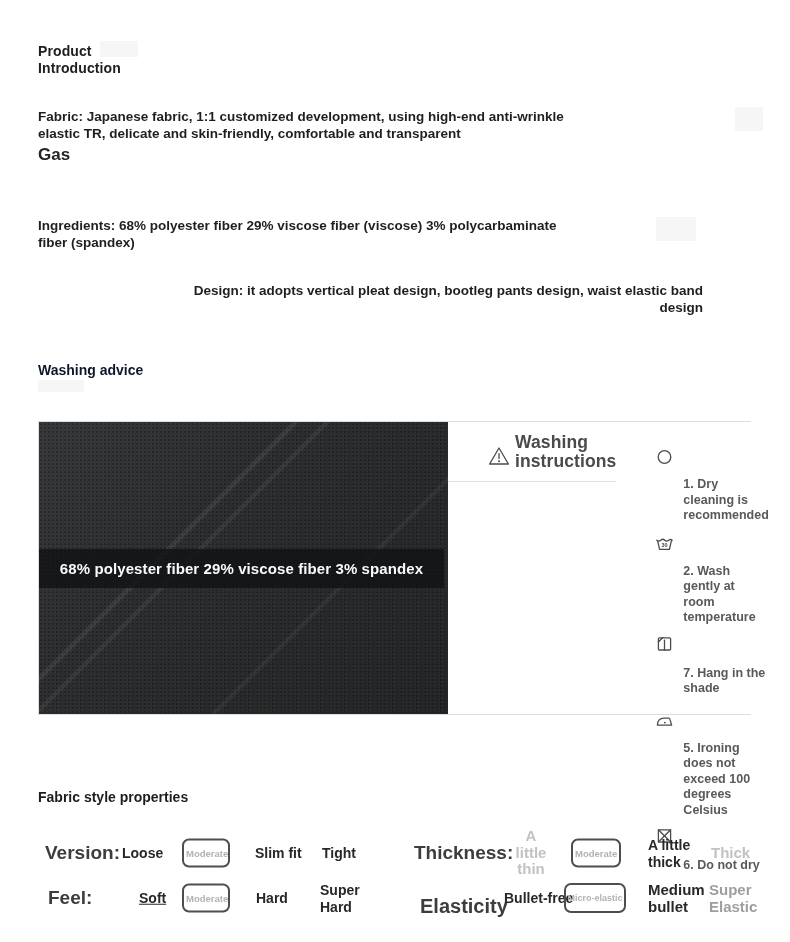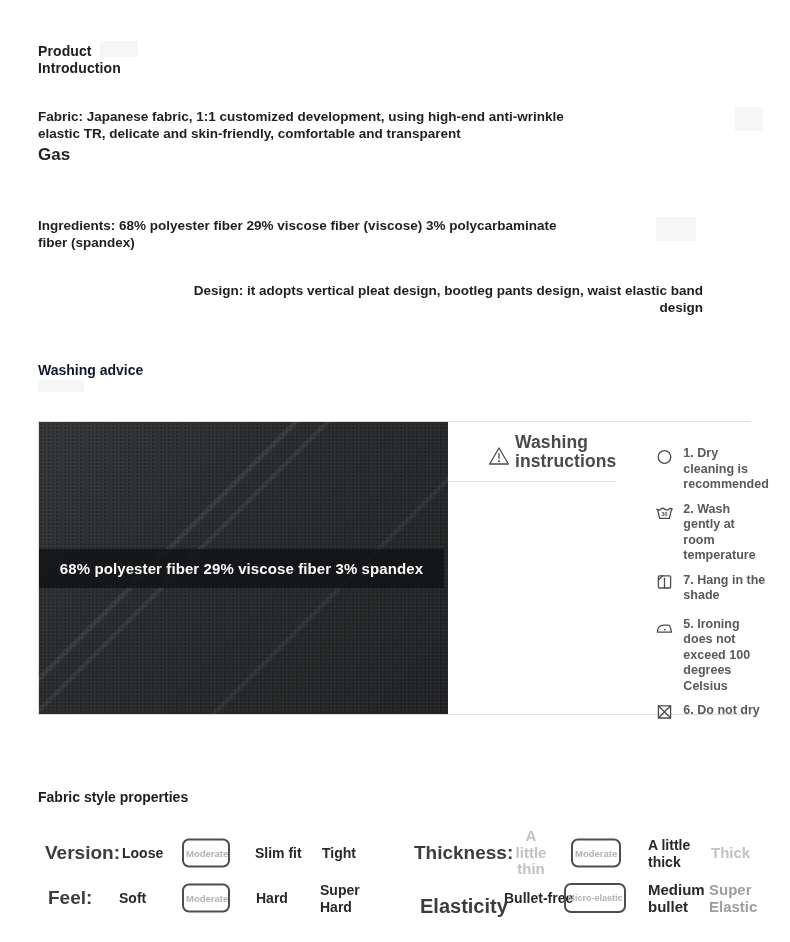--- a/index.html
+++ b/index.html
@@ -64,21 +64,21 @@
   }
   .wash-header .warn-icon { margin-right: 4px; margin-top: 8px; }
   .wash-header h2 {
     font-size: 17.5px; font-weight: 700; color: #4a4a4a; line-height: 19px; letter-spacing: .1px;
   }
   .wash-list { padding: 24px 18px 0 39px; }
   .wash-item { display: flex; align-items: flex-start; margin-bottom: 9px; }
   .wash-item .w-icon { flex: 0 0 19px; margin-right: 9px; margin-top: 1px; }
   .wash-item.single .w-icon { margin-top: -1px; }
   .wash-item p {
-    font-size: 12.5px; font-weight: 700; color: #595959; line-height: 15.5px;
+    font-size: 12.5px; font-weight: 700; color: #595959; line-height: 15.5px; margin-top: 31px;
   }
   .wash-item.single { margin-bottom: 13px; }
 
   svg.care { display: block; }
   svg.care * { stroke: #4c4c4c; stroke-width: 1.3; fill: none; stroke-linecap: round; stroke-linejoin: round; }
   svg.care .fill { fill: #4c4c4c; stroke: none; }
   svg.care text { stroke: none; fill: #4c4c4c; font-family: "Liberation Sans", sans-serif; font-weight: 700; }
 
   
   .props-heading { left: 38px; top: 789px; font-size: 14px; font-weight: 700; color: #1d1d1d; }
@@ -198,21 +198,21 @@
 
 <h2 class="abs props-heading">Fabric style properties</h2>
 
 <span class="abs prop-label row1" style="left:45px;">Version:</span>
 <span class="abs opt row1" style="left:122px;">Loose</span>
 <span class="abs chip row1" style="left:182px; width:48px;">Moderate</span>
 <span class="abs opt row1" style="left:255px;">Slim fit</span>
 <span class="abs opt row1" style="left:322px;">Tight</span>
 
 <span class="abs prop-label row2" style="left:48px;">Feel:</span>
-<span class="abs opt row2" style="left:119px;">Soft</span>
+<span class="abs opt row2" style="left:139px;text-decoration:underline;">Soft</span>
 <span class="abs chip row2" style="left:182px; width:48px;">Moderate</span>
 <span class="abs opt row2" style="left:256px;">Hard</span>
 <span class="abs opt row2 pre" style="left:320px;">Super
 Hard</span>
 
 <span class="abs prop-label row1" style="left:414px;">Thickness:</span>
 <span class="abs opt muted center pre row1" style="left:505px; width:52px; font-size:15px;">A
 little
 thin</span>
 <span class="abs chip row1" style="left:571px; width:50px;">Moderate</span>

